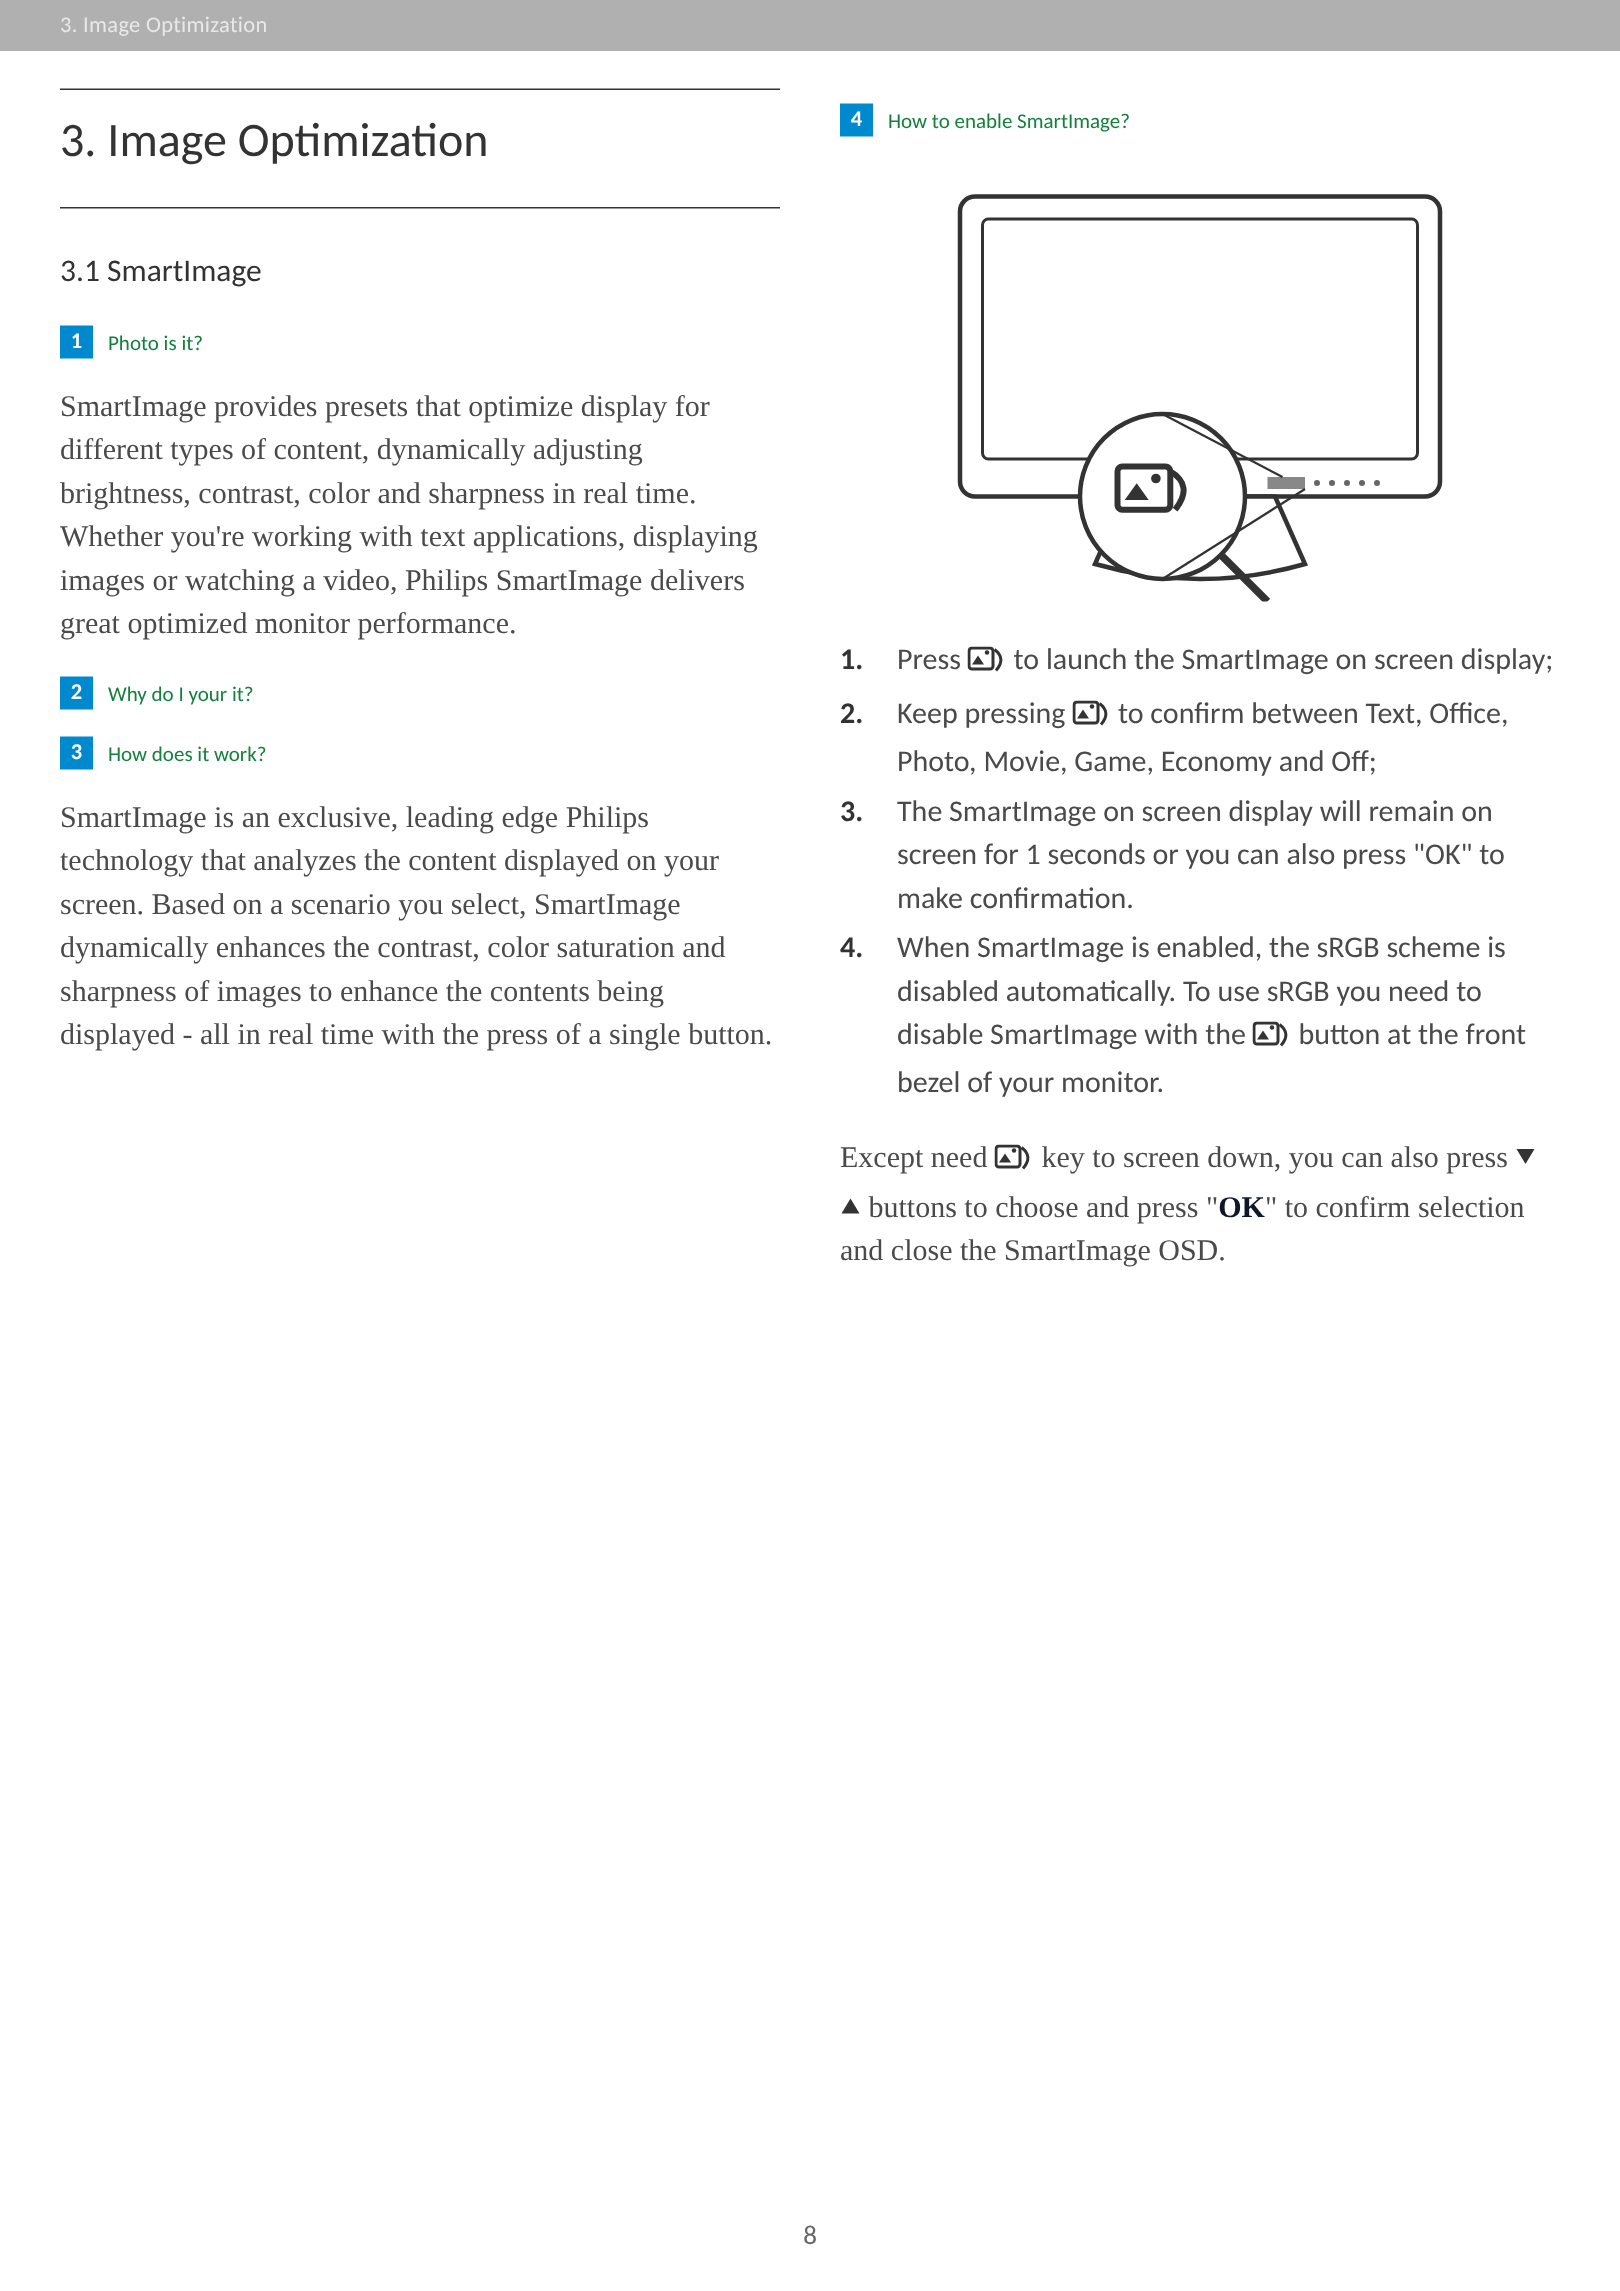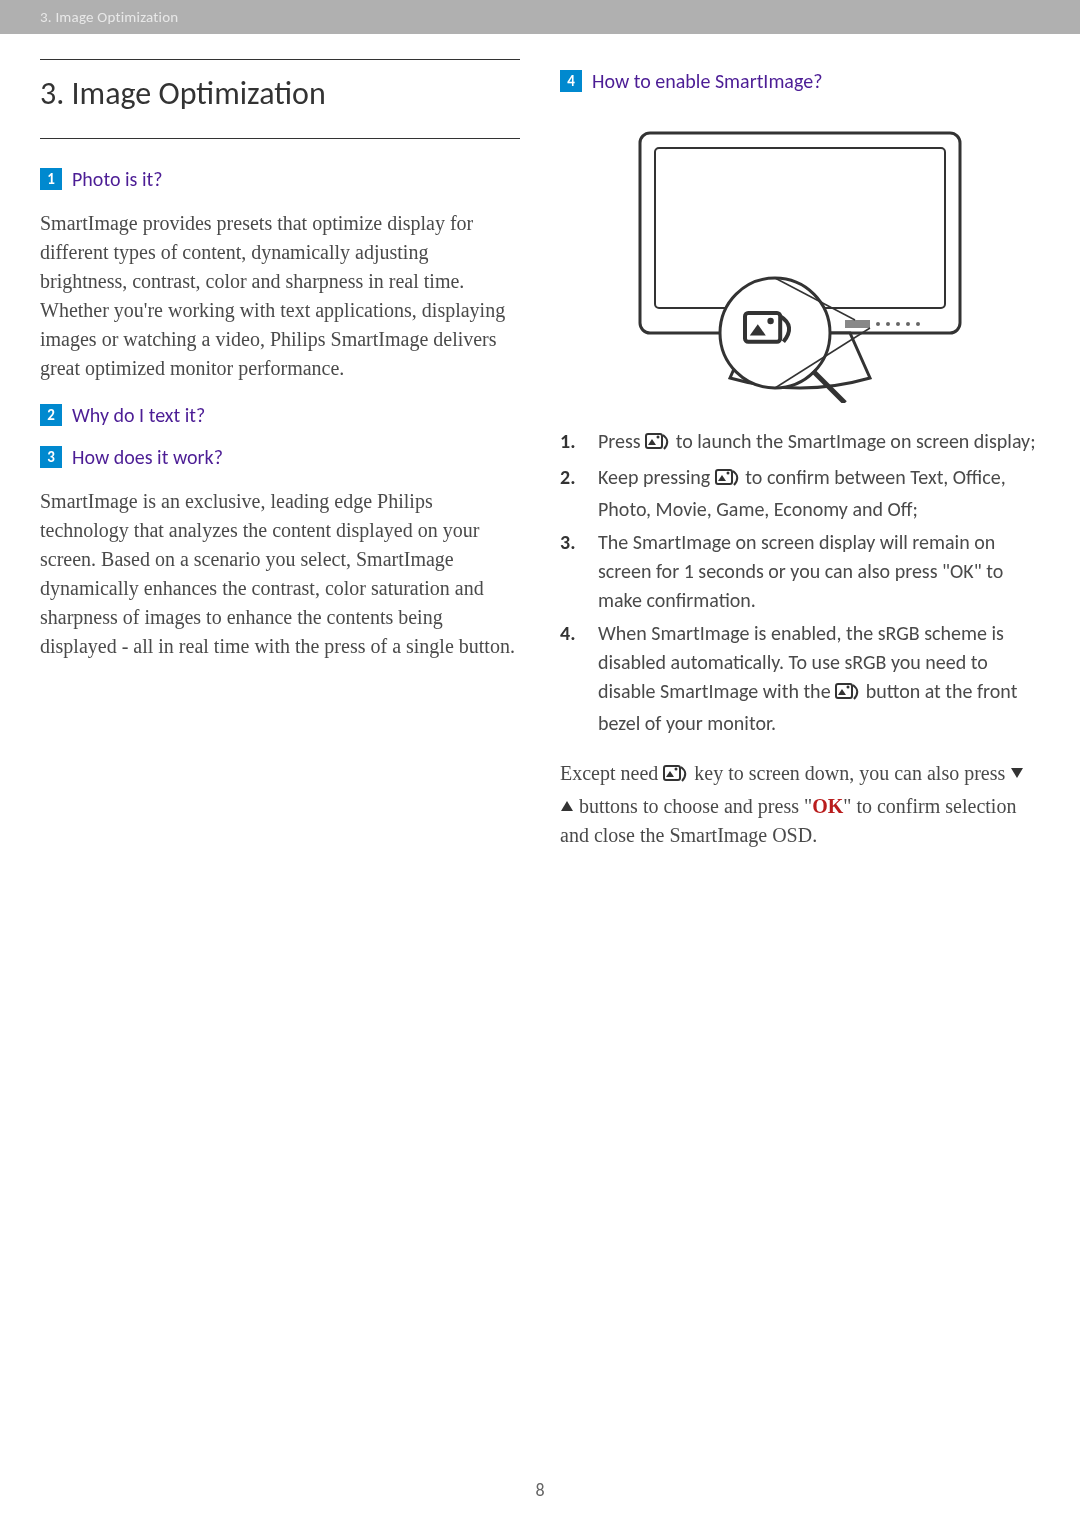--- a/index.html
+++ b/index.html
@@ -61,22 +61,22 @@
     align-items: center;
     justify-content: center;
     width: 22px;
     height: 22px;
     background: #0089cf;
     color: #fff;
     font-size: 15px;
     font-weight: 600;
   }
   .qtext {
-    font-size: 20px;
-    color: #4c1d95;
+    font-size: 14px;
+    color: #15803d;
   }
   p.body {
     font-size: 20px;
     line-height: 1.45;
     color: #4a4a4a;
     margin-bottom: 20px;
     font-weight: 300;
     font-family: Liberation Serif, serif;
   }
   ol.steps {
@@ -103,21 +103,21 @@
     vertical-align: -3px;
   }
   .icon-tri-down, .icon-tri-up {
     display: inline-block;
     vertical-align: 1px;
   }
   .monitor-wrap {
     margin: 30px 0 20px 0;
     text-align: center;
   }
-  strong { font-weight: 700; color:#b91c1c; }
+  strong { font-weight: 700; color:#0f172a; }
   .page-num {
     position: absolute;
     bottom: 26px;
     left: 0;
     width: 100%;
     text-align: center;
     font-size: 18px;
     color: #666;
   }
 </style>
@@ -128,30 +128,31 @@
   <span>3. Image Optimization</span>
 </div>
 
 <div class="content">
 
   <div class="col">
     <hr class="hr-top">
     <h1 class="main-title">3.  Image Optimization</h1>
     <hr class="hr-thin">
 
+    <h2 class="section-title">3.1 SmartImage</h2>
 
     <div class="qbox">
       <span class="qnum">1</span>
       <span class="qtext">Photo is it?</span>
     </div>
     <p class="body">SmartImage provides presets that optimize display for different types of content, dynamically adjusting brightness, contrast, color and sharpness in real time. Whether you're working with text applications, displaying images or watching a video, Philips SmartImage delivers great optimized monitor performance.</p>
 
     <div class="qbox">
       <span class="qnum">2</span>
-      <span class="qtext">Why do I text it?</span>
+      <span class="qtext">Why do I your it?</span>
     </div>
 
     <div class="qbox">
       <span class="qnum">3</span>
       <span class="qtext">How does it work?</span>
     </div>
     <p class="body">SmartImage is an exclusive, leading edge Philips technology that analyzes the content displayed on your screen. Based on a scenario you select, SmartImage dynamically enhances the contrast, color saturation and sharpness of images to enhance the contents being displayed - all in real time with the press of a single button.</p>
   </div>
 
   <div class="col">

